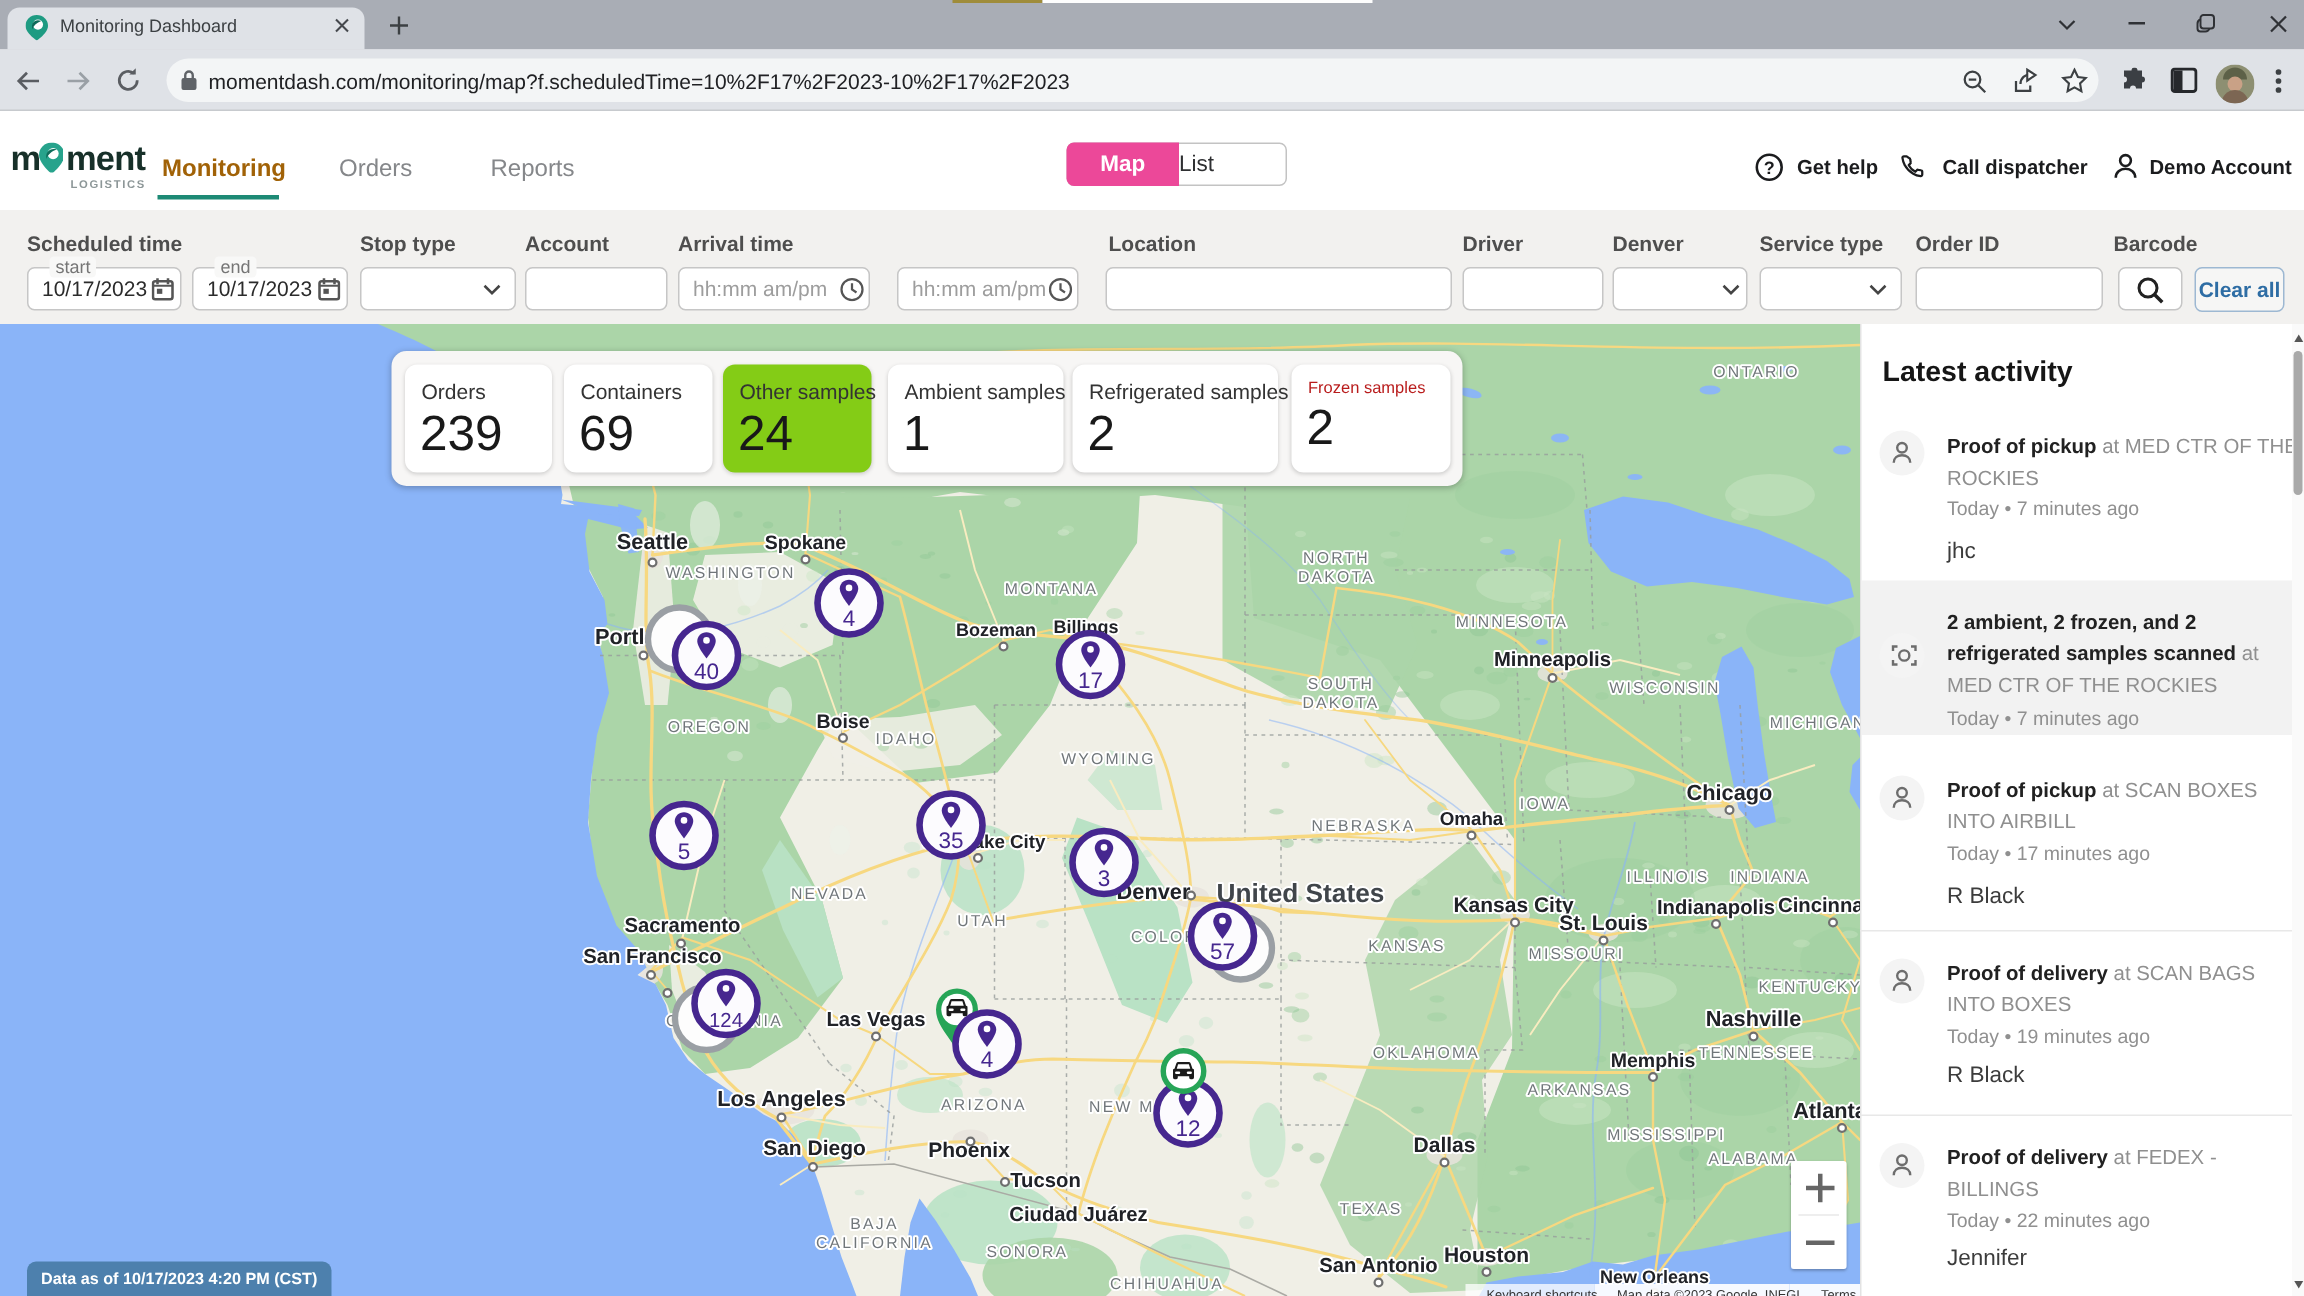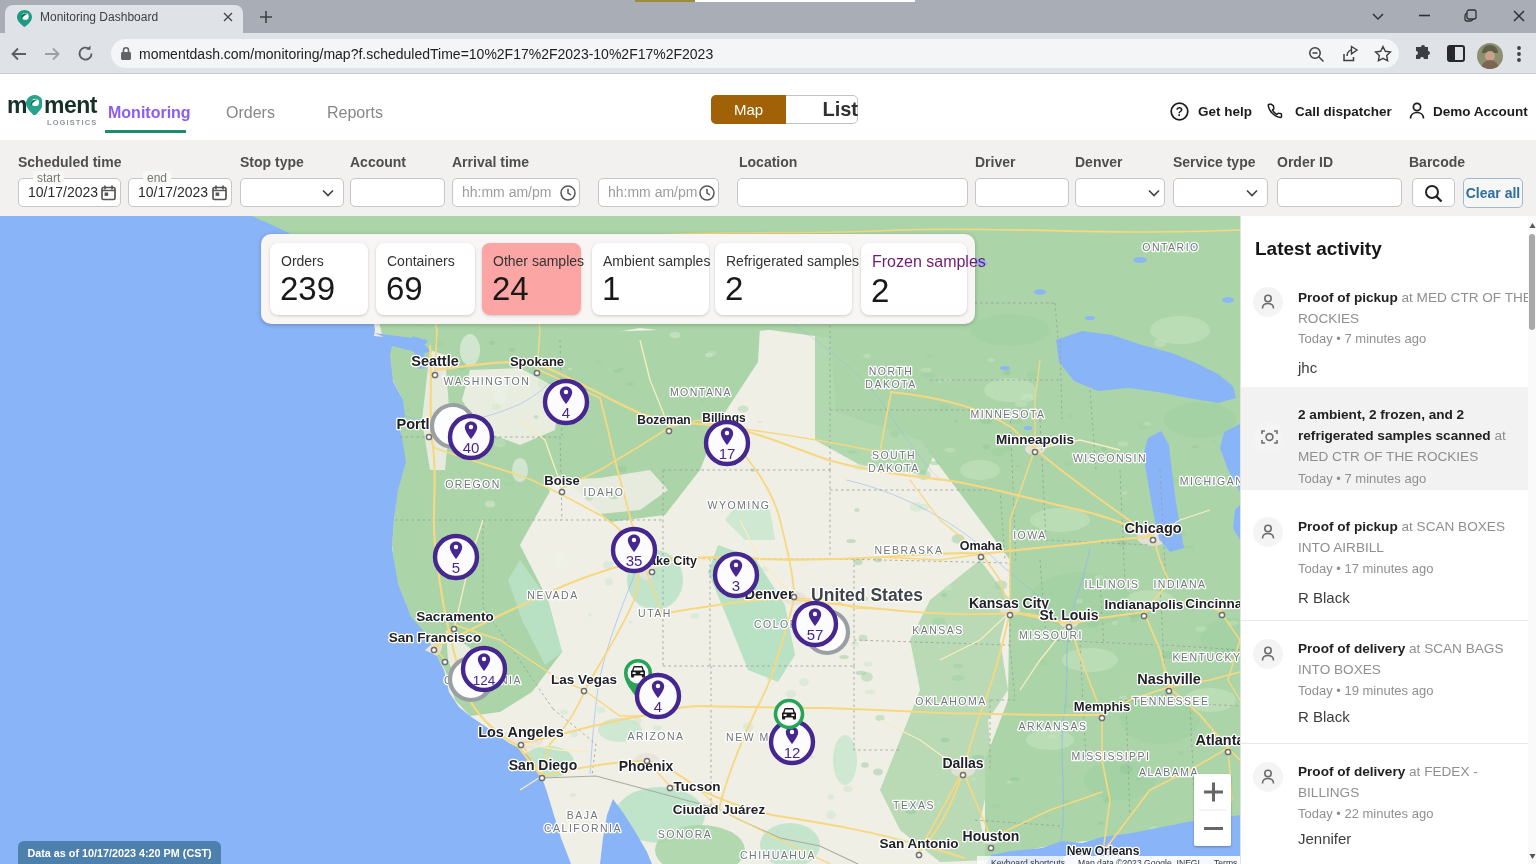--- a/index.html
+++ b/index.html
@@ -12,25 +12,25 @@
 #tabtitle{position:absolute;left:40px;top:10px;font-size:12px;color:#3c4043;letter-spacing:0}
 
 #toolbar{position:absolute;left:0;top:33px;width:1536px;height:41px;background:#dfe2e7;border-bottom:1px solid #c7cace}
 #omnibox{position:absolute;left:111px;top:39px;width:1288px;height:29px;background:#f3f5f6;border-radius:15px}
 #url{position:absolute;left:139px;top:46px;font-size:14px;color:#202124}
 
 #appbar{position:absolute;left:0;top:74px;width:1536px;height:66px;background:#fff}
 #logo{position:absolute;left:7px;top:92px;font-weight:700;font-size:23px;color:#173029;letter-spacing:-0.5px}
 #logosub{position:absolute;left:47px;top:118px;font-size:7.5px;letter-spacing:1.1px;color:#8d9798;font-weight:700}
 .nav{position:absolute;top:104px;font-size:16px;color:#85878a}
-#nav1{left:108px;color:#8b5cf6;font-weight:700}
+#nav1{left:108px;color:#a16207;font-weight:700}
 #nav1line{position:absolute;left:105px;top:130px;width:81px;height:3px;background:#1d8a75}
 #toggle{position:absolute;left:711px;top:95px;width:147px;height:29px;border:1px solid #c3c3c3;border-radius:5px;background:#fff}
-#togglemap{position:absolute;left:711px;top:95px;width:75px;height:29px;background:#a16207;border-radius:5px 0 0 5px;color:#fff;font-weight:400;font-size:15px;text-align:center;line-height:29px}
-#togglelist{position:absolute;left:786px;top:95px;width:72px;height:29px;color:#2f3032;font-weight:700;font-size:20px;text-align:right;line-height:29px}
+#togglemap{position:absolute;left:711px;top:95px;width:75px;height:29px;background:#ec4899;border-radius:5px 0 0 5px;color:#fff;font-weight:700;font-size:15px;text-align:center;line-height:29px}
+#togglelist{position:absolute;left:786px;top:95px;width:72px;height:29px;color:#2f3032;font-weight:400;font-size:15px;text-align:left;line-height:29px}
 .hbtn{position:absolute;top:104px;font-size:13.5px;font-weight:700;color:#1b1c1e;white-space:nowrap}
 
 #filters{position:absolute;left:0;top:140px;width:1536px;height:76px;background:#f2f1ef}
 .flabel{position:absolute;top:154px;font-size:14px;font-weight:700;color:#4e4e4e}
 .finput{position:absolute;top:178px;height:29px;background:#fff;border:1px solid #c6c6c6;border-radius:5px}
 .fval{font-size:14px;color:#2b2b2b;line-height:27px;padding-left:9px;white-space:nowrap}
 .fph{font-size:14px;color:#9d9d9d;line-height:27px;padding-left:9px;white-space:nowrap}
 .legend{position:absolute;top:-8px;left:14px;background:#f8f8f7;padding:0 4px;font-size:12px;color:#767676;line-height:14px;border-radius:3px}
 #clearall{position:absolute;left:1463px;top:178px;width:60px;height:30px;border:1px solid #9db8d2;border-radius:5px;color:#2e6da4;font-weight:700;font-size:14px;text-align:center;line-height:28px;background:#f6f6f5}
 
@@ -842,34 +842,34 @@
   </svg>
 <div class="abs" style="left:261px;top:234px;width:714px;height:90px;background:#f7f6f5;border-radius:10px;box-shadow:0 1px 4px rgba(0,0,0,0.25)"></div>
 <div class="abs" style="left:270px;top:243px;width:98px;height:72px;background:#fff;border-radius:8px;box-shadow:0 1px 3px rgba(0,0,0,0.18)">
     <div style="margin:10px 0 0 11px;font-size:14px;color:#333;white-space:nowrap">Orders</div>
     <div style="margin:1px 0 0 10px;font-size:33px;color:#191919">239</div>
   </div>
 <div class="abs" style="left:376px;top:243px;width:99px;height:72px;background:#fff;border-radius:8px;box-shadow:0 1px 3px rgba(0,0,0,0.18)">
     <div style="margin:10px 0 0 11px;font-size:14px;color:#333;white-space:nowrap">Containers</div>
     <div style="margin:1px 12px 0 10px;font-size:33px;color:#191919">69</div>
   </div>
-<div class="abs" style="left:482px;top:243px;width:99px;height:72px;background:#fca5a5;border-radius:8px;box-shadow:0 1px 3px rgba(0,0,0,0.18)">
+<div class="abs" style="left:482px;top:243px;width:99px;height:72px;background:#84cc16;border-radius:8px;box-shadow:0 1px 3px rgba(0,0,0,0.18)">
     <div style="margin:10px 0 0 11px;font-size:14px;color:#333;white-space:nowrap">Other samples</div>
     <div style="margin:1px 0 0 10px;font-size:33px;color:#191919">24</div>
   </div>
 <div class="abs" style="left:592px;top:243px;width:117px;height:72px;background:#fff;border-radius:8px;box-shadow:0 1px 3px rgba(0,0,0,0.18)">
     <div style="margin:10px 0 0 11px;font-size:14px;color:#333;white-space:nowrap">Ambient samples</div>
     <div style="margin:1px 0 0 10px;font-size:33px;color:#191919">1</div>
   </div>
 <div class="abs" style="left:715px;top:243px;width:137px;height:72px;background:#fff;border-radius:8px;box-shadow:0 1px 3px rgba(0,0,0,0.18)">
     <div style="margin:10px 0 0 11px;font-size:14px;color:#333;white-space:nowrap">Refrigerated samples</div>
     <div style="margin:1px 0 0 10px;font-size:33px;color:#191919">2</div>
   </div>
 <div class="abs" style="left:861px;top:243px;width:106px;height:72px;background:#fff;border-radius:8px;box-shadow:0 1px 3px rgba(0,0,0,0.18)">
-    <div style="margin:10px 0 0 11px;font-size:16px;color:#701a75;white-space:nowrap">Frozen samples</div>
+    <div style="margin:10px 0 0 11px;font-size:11px;color:#b91c1c;white-space:nowrap">Frozen samples</div>
     <div style="margin:1px 0 0 10px;font-size:33px;color:#191919">2</div>
   </div>
 <div id="databadge">Data as of 10/17/2023 4:20 PM (CST)</div>
 <div id="sidebar"></div>
 <div id="sbhead">Latest activity</div>
 <div class="abs" style="left:1241px;top:387px;width:287px;height:103px;background:#f2f2f2"></div>
 <div class="acticon" style="left:1253px;top:287px"></div>
 <svg class="abs" style="left:1253px;top:287px" width="30" height="30" viewBox="0 0 30 30">
     <circle cx="15" cy="11.5" r="3.2" fill="none" stroke="#6d6d6d" stroke-width="1.6"></circle>
     <path d="M9.5 21.5c0-3.2 2.4-5 5.5-5s5.5 1.8 5.5 5" fill="none" stroke="#6d6d6d" stroke-width="1.6"></path>

